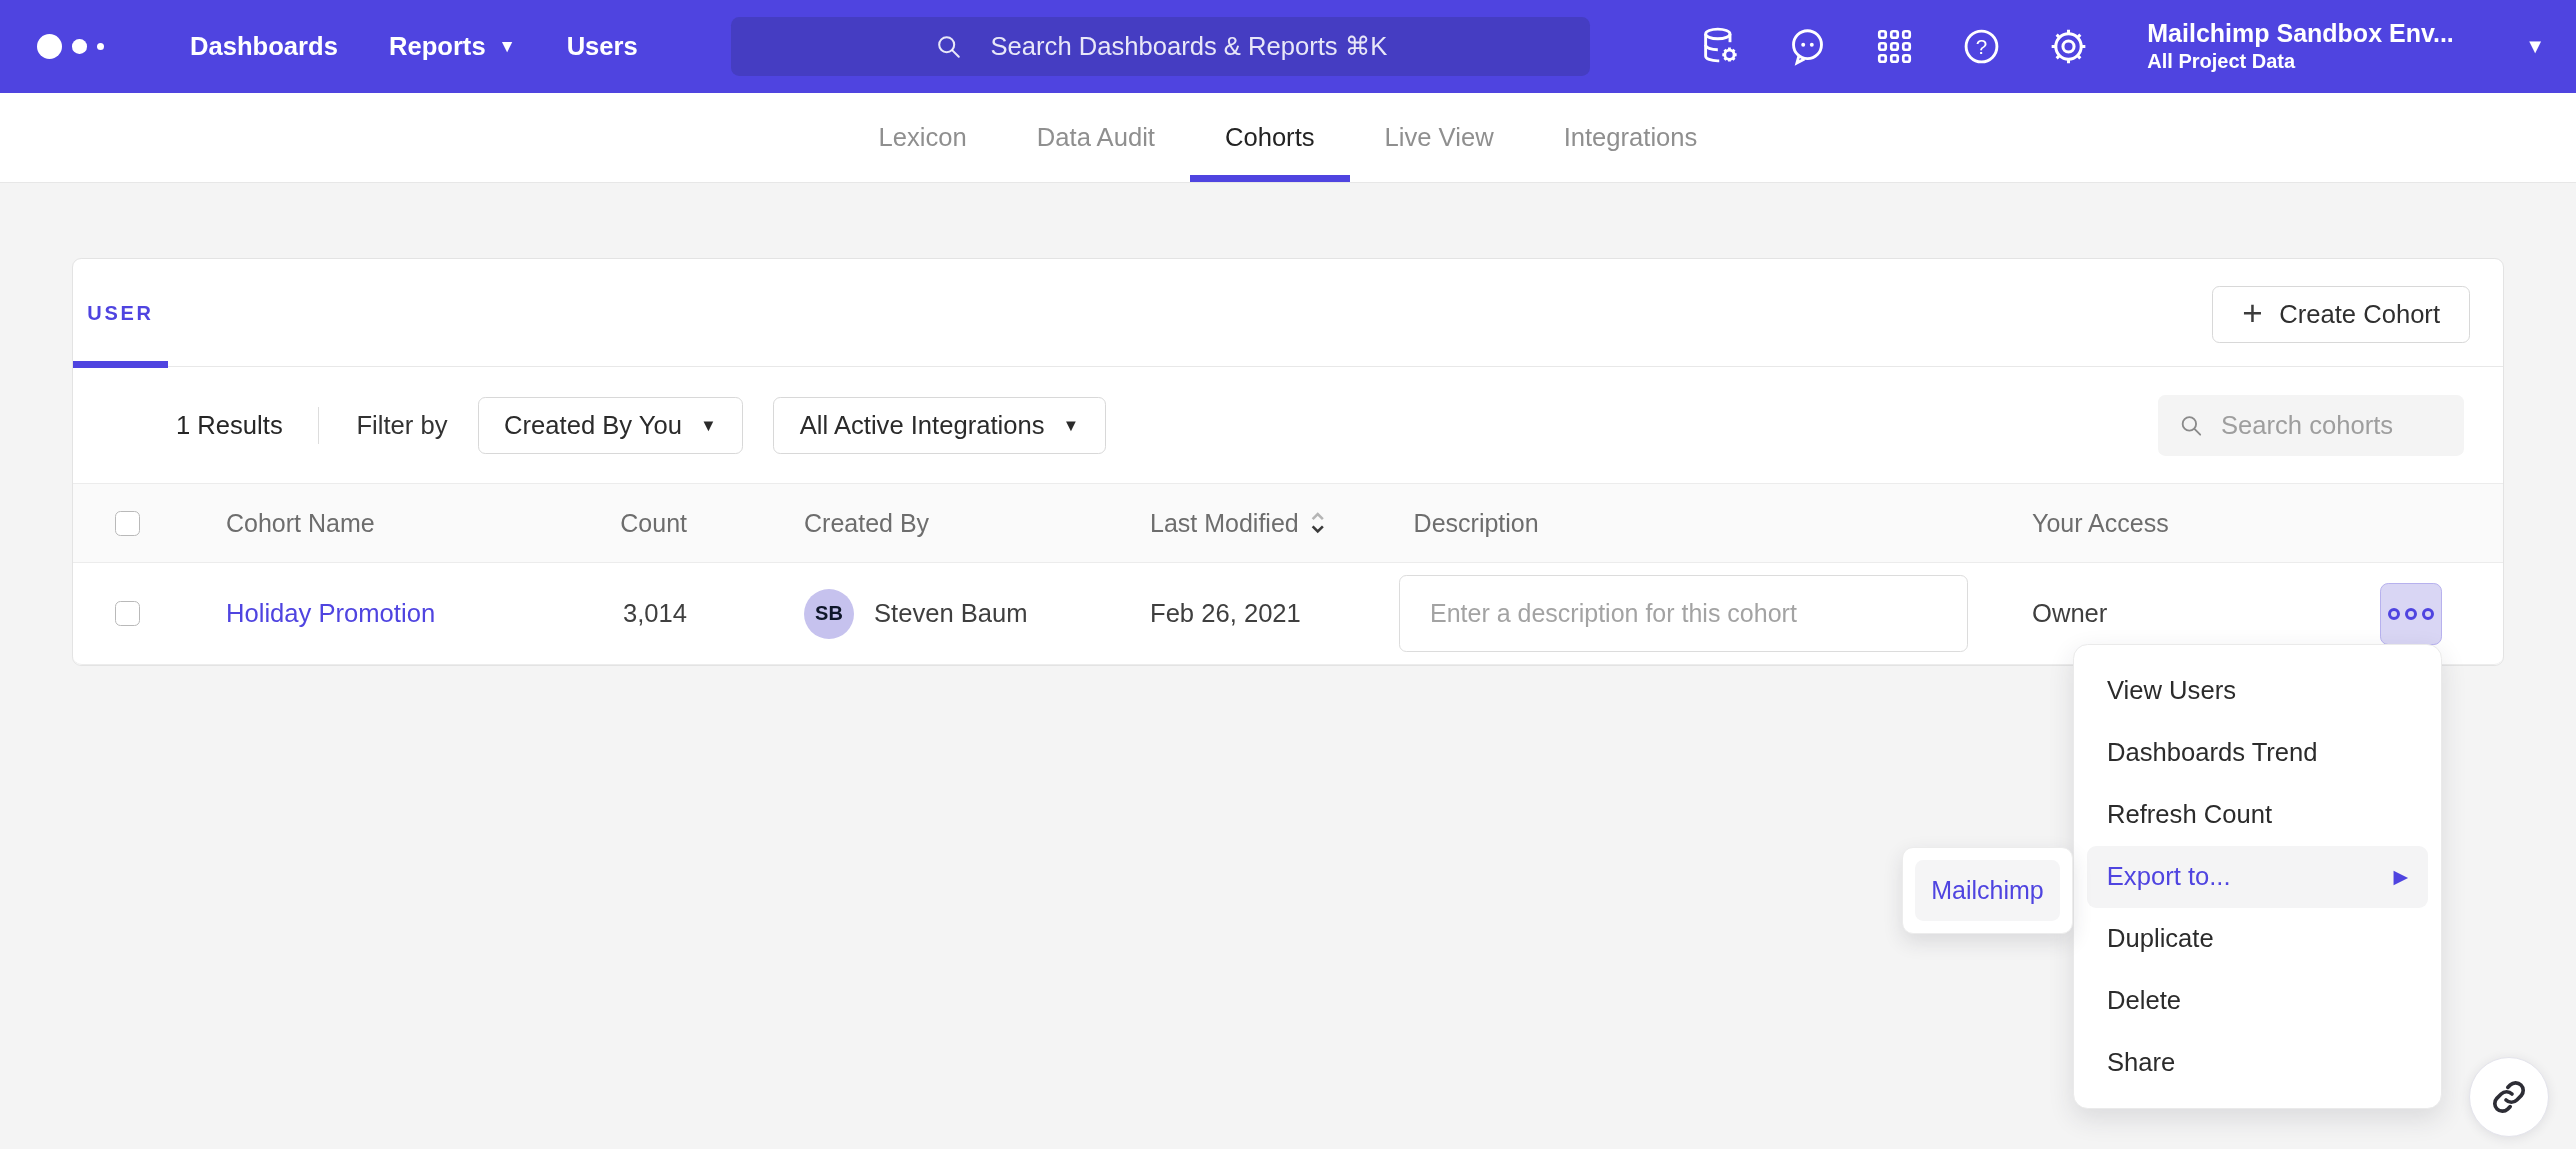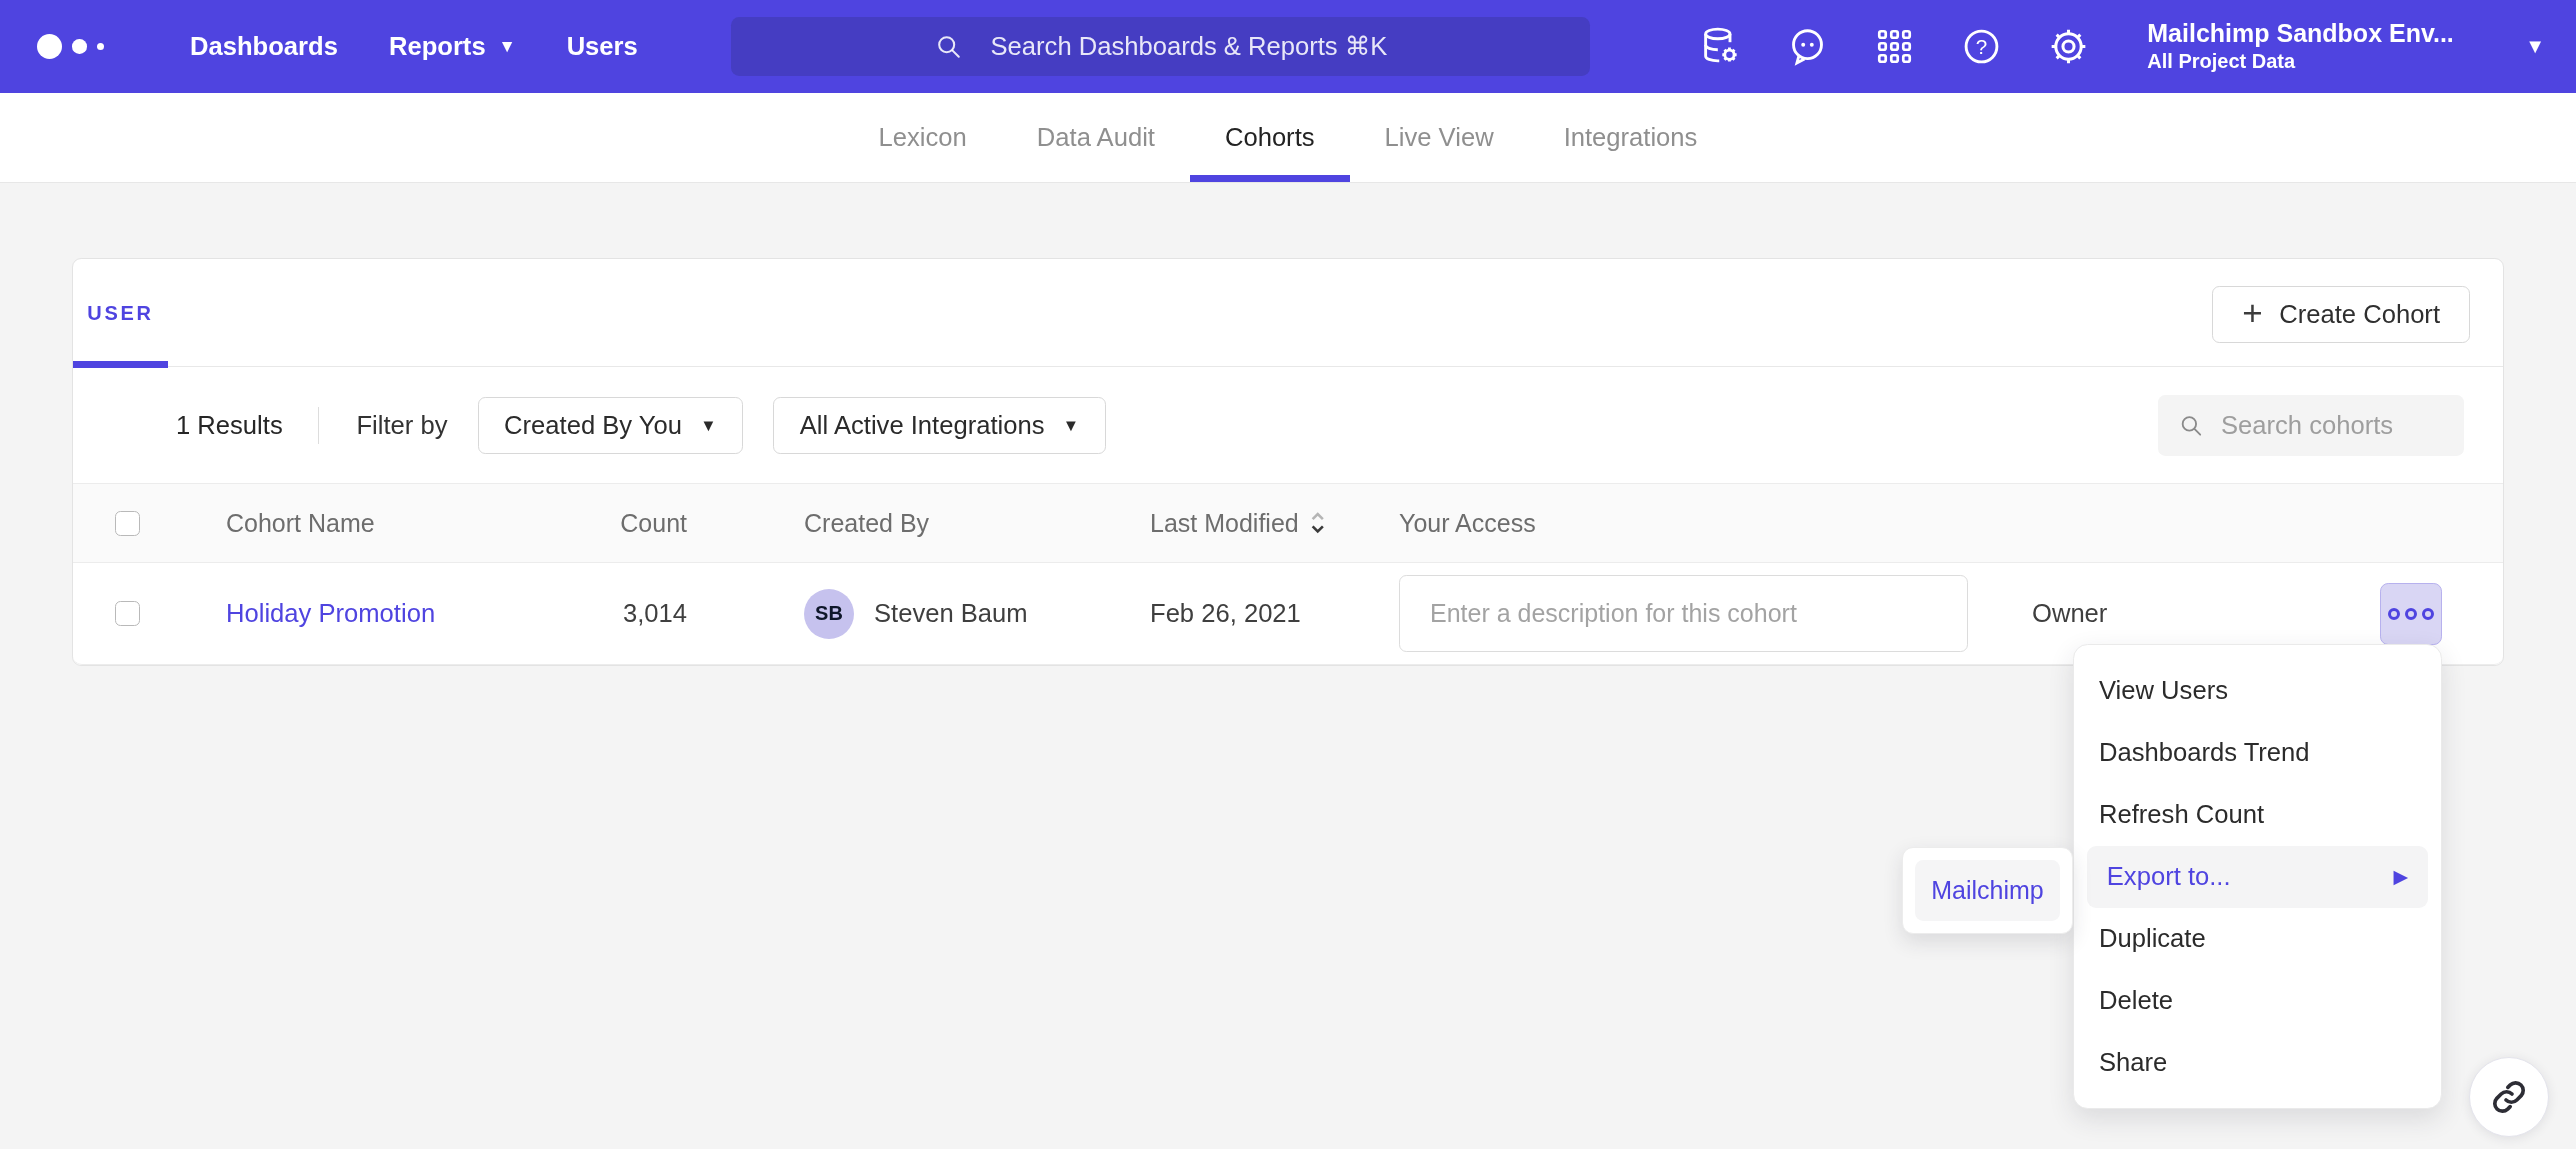--- a/index.html
+++ b/index.html
@@ -146,21 +146,21 @@
   }
   .ring { width:12px; height:12px; border:3.7px solid #4f44e0; border-radius:50%; }
 
   
   .context-menu {
     position:absolute; left:2073px; top:644px; width:369px;
     background:#fff; border:0.9px solid #eaeaea; border-radius:14.6px;
     box-shadow:0 9.1px 25.6px rgba(40,40,60,0.12); padding:14.6px 0; z-index:20;
   }
   .menu-item {
-    height:62px; display:flex; align-items:center; padding:0 25px;
+    height:62px; display:flex; align-items:center; padding:0 33px;
     font-size:25.6px; color:#2b2b2b; cursor:pointer;
   }
   .menu-item.highlighted {
     margin:0 12.8px; padding:0 20px; background:#f4f4f5; border-radius:9.1px;
     color:#4f44e0; justify-content:space-between;
   }
   .submenu-arrow { color:#4f44e0; font-size:19px; }
 
   
   .submenu {
@@ -312,20 +312,21 @@
     <div>Cohort Name</div>
     <div class="cell-count">Count</div>
     <div class="cell-created">Created By</div>
     <div class="cell-modified">
       <span>Last Modified</span>
       <svg width="15.5" height="25.6" viewBox="0 0 12 20" fill="none">
         <path d="M2 7.2 6 3.2 10 7.2" stroke="#b5b5b5" stroke-width="2"></path>
         <path d="M2 12.8 6 16.8 10 12.8" stroke="#3a3a3a" stroke-width="2"></path>
       </svg>
     </div>
+    <div class="cell-desc">Description</div>
     <div>Your Access</div>
     <div></div>
   </div>
 
   <div class="tgrid trow">
     <div class="cell-check">
       <div class="checkbox"></div>
     </div>
     <div><span class="cohort-link">Holiday Promotion</span></div>
     <div class="cell-count">3,014</div>

